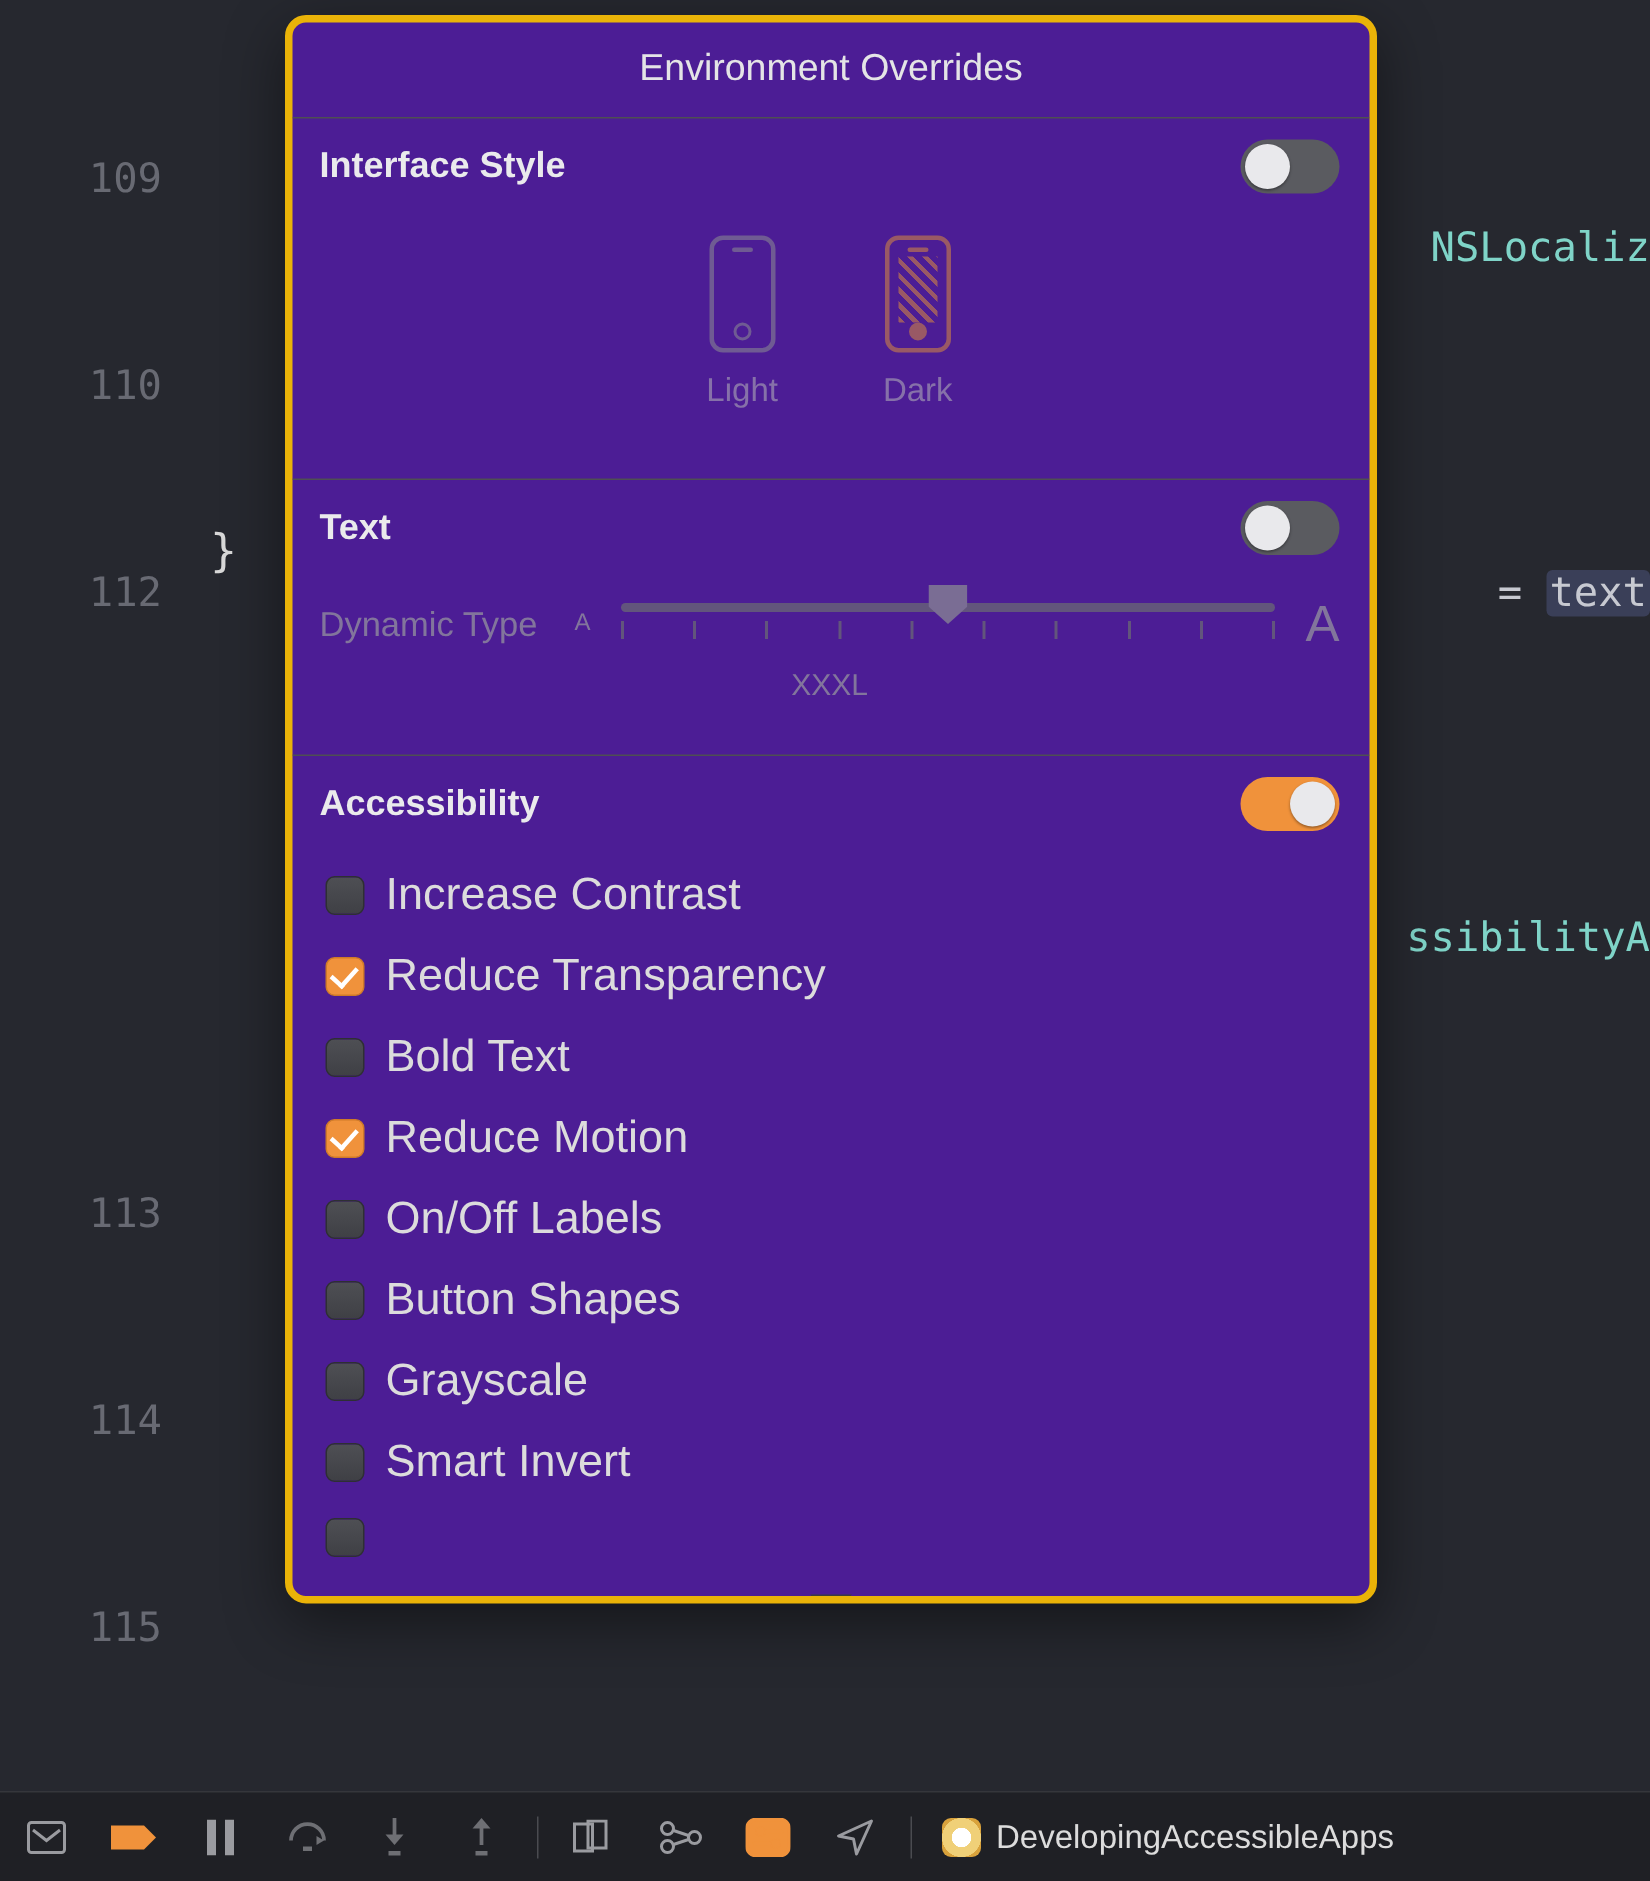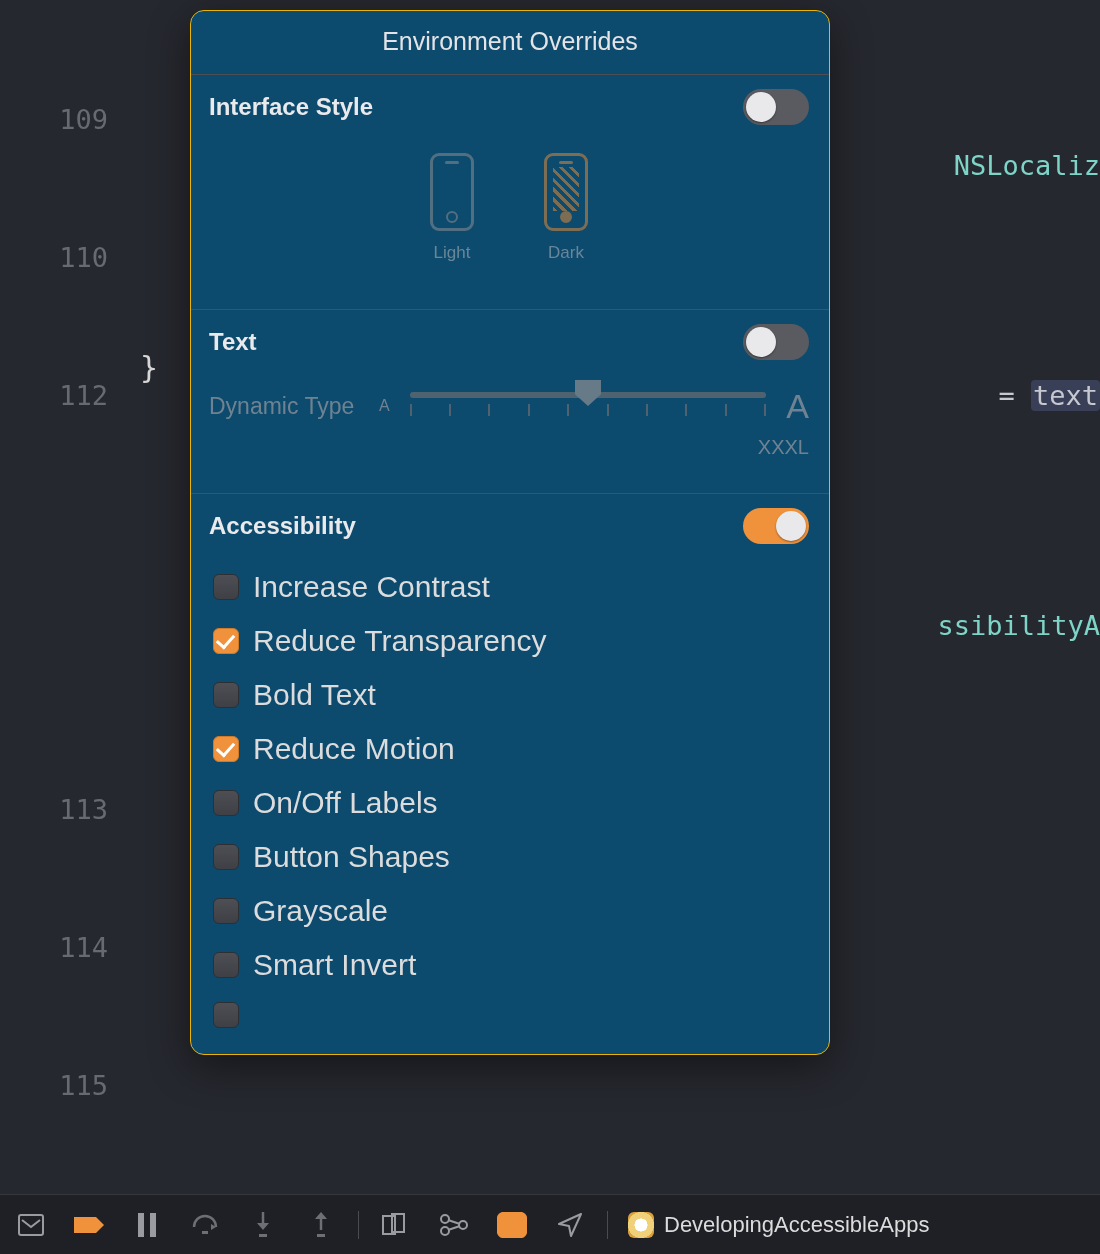--- a/index.html
+++ b/index.html
@@ -35,23 +35,23 @@
     color: #c7c9d1;
   }
   .code .tok-type  { color: #7fd4c8; }
   .code .tok-hl    { background:#3a3f58; border-radius:4px; padding:0 2px;}
   .brace { position:absolute; left:140px; top:345px; color:#d8d8d8; font-family:Menlo,monospace; font-size:30px;}
 
   
   .popover {
     position: absolute;
     left: 190px; top: 10px;
-    width: 640px;
-    background: #0c4a6e;
-    border: 1px solid #eab308;
+    width: 728px;
+    background: #4c1d95;
+    border: 5px solid #eab308;
     border-radius: 14px;
     box-shadow: 0 12px 40px rgba(0,0,0,.45);
     color: #dcdcdc;
     font-size: 23px;
     overflow: hidden;
   }
   .popover::after{
     content:"";
     position:absolute;
     left:50%; bottom:-13px;
@@ -99,21 +99,21 @@
   }
   .toggle.off .knob{ left:3px; }
   .toggle.on  .knob{ right:3px; }
 
   
   .style-row{
     display:flex; justify-content:center; gap:70px;
     margin:28px 0 12px;
     opacity:.55;
   }
-  .style-opt{ text-align:center; font-size:17px; color:#b7b7bb; }
+  .style-opt{ text-align:center; font-size:22px; color:#b7b7bb; }
   .phone{
     width:44px;height:78px;
     border:3px solid #8d8e92;
     border-radius:9px;
     margin:0 auto 12px;
     position:relative;
   }
   .phone::before{content:"";position:absolute;top:5px;left:50%;transform:translateX(-50%);width:14px;height:3px;border-radius:2px;background:#8d8e92;}
   .phone::after{content:"";position:absolute;bottom:5px;left:50%;transform:translateX(-50%);width:8px;height:8px;border-radius:50%;border:2px solid #8d8e92;}
   .phone.dark{ border-color:#d98a3f; }
@@ -123,21 +123,21 @@
   
   .dyn-row{ display:flex; align-items:center; gap:20px; color:#9a9ba0; margin-top:26px; opacity:.7;}
   .dyn-label{ font-size:23px; width:150px;}
   .dyn-small{ font-size:16px; }
   .dyn-large{ font-size:34px; }
   .slider{ position:relative; flex:1; height:40px; }
   .slider-track{ position:absolute; left:0;right:0;top:6px;height:6px;border-radius:3px;background:#6c6d72;}
   .slider-ticks{ position:absolute;left:0;right:0;top:18px;display:flex;justify-content:space-between;}
   .slider-ticks span{width:2px;height:12px;background:#6c6d72;display:block;}
   .slider-thumb{position:absolute;top:-6px;left:50%;transform:translateX(-50%);width:26px;height:26px;background:#8e8f94;clip-path:polygon(0 0,100% 0,100% 55%,50% 100%,0 55%);}
-  .slider-val{ text-align:right;color:#9a9ba0;font-size:20px;margin-top:10px;opacity:.7;}
+  .slider-val{ text-align:center;color:#9a9ba0;font-size:20px;margin-top:10px;opacity:.7;}
 
   
   .chk-list{ margin-top:26px; display:flex; flex-direction:column; gap:20px; padding-left:4px;}
   .chk{ display:flex; align-items:center; gap:14px; font-size:30px;}
   .cbox{
     width:26px;height:26px;border-radius:6px;
     background:linear-gradient(#4e4f54,#3f4045);
     border:1px solid #2e2f33;
     position:relative;
     flex-shrink:0;

